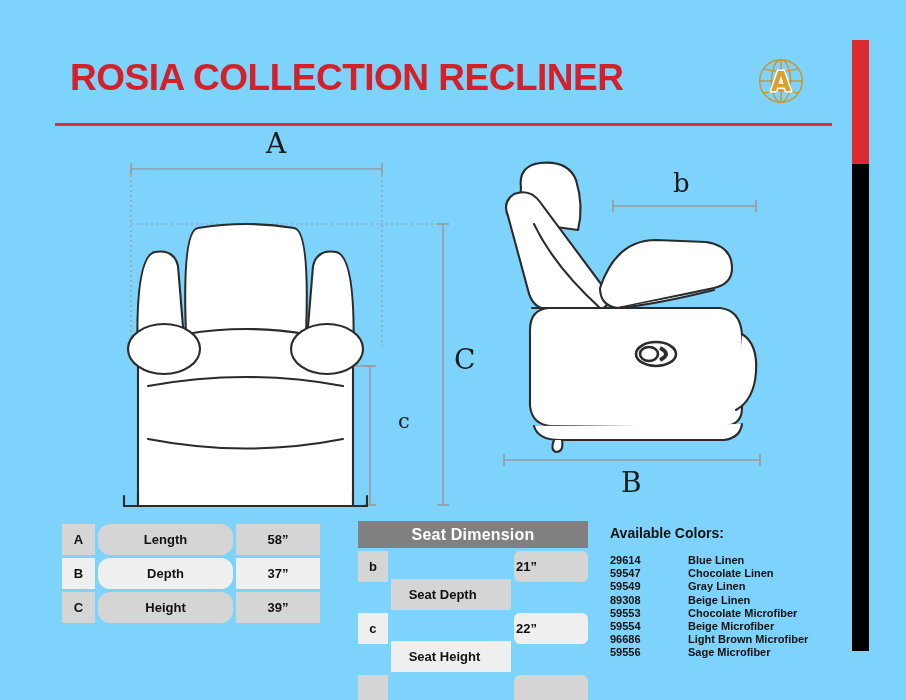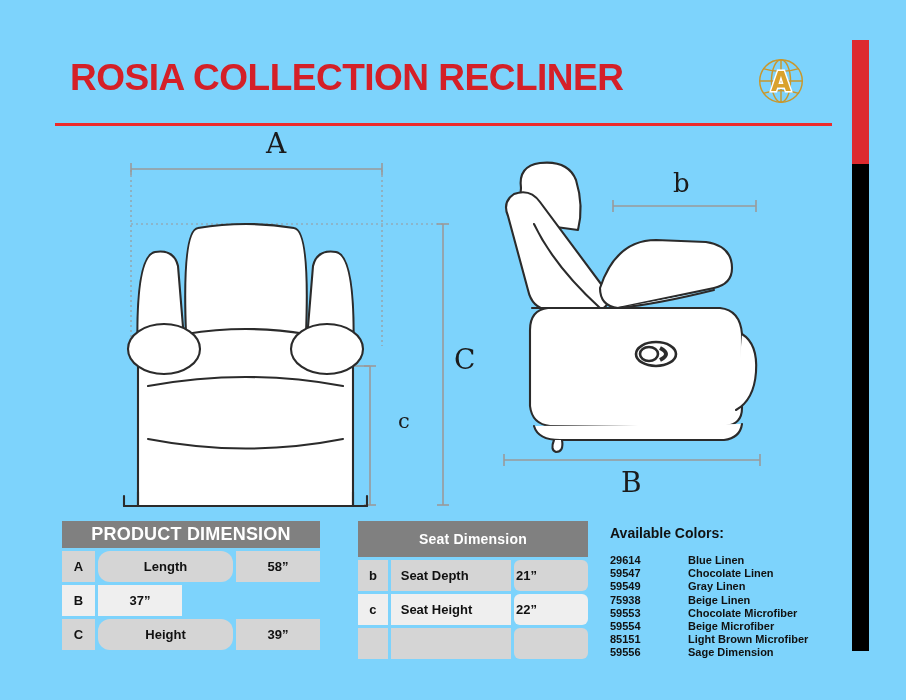--- a/index.html
+++ b/index.html
@@ -63,24 +63,24 @@
   .shade-b { background: #efefef; }
 
   #tbl-product { left: 62px; top: 521px; width: 258px; }
   #tbl-product .tbl-head { height: 27px; font-size: 18px; }
   #tbl-product .cell { height: 31px; font-size: 13px; }
   #tbl-product .k { width: 33px; }
   #tbl-product .n { width: 135px; border-radius: 12px; }
   #tbl-product .v { width: 84px; justify-content: center; }
 
   #tbl-seat { left: 358px; top: 521px; width: 230px; }
-  #tbl-seat .tbl-head { height: 36px; font-size: 14px; }
+  #tbl-seat .tbl-head { height: 27px; font-size: 16px; }
   #tbl-seat .cell { height: 31px; font-size: 13px; }
   #tbl-seat .k { width: 30px; }
-  #tbl-seat .n { width: 122px; justify-content: flex-start; padding-left: 10px; }
+  #tbl-seat .n { width: 122px; justify-content: flex-start; padding-left: 18px; margin-top: 28px; }
   #tbl-seat .v { width: 75px; justify-content: flex-start; padding-left: 2px; border-radius: 6px; }
 
   
   #colors { position: absolute; left: 610px; top: 525px; width: 240px; }
   #colors-title { font-size: 14px; font-weight: bold; color: #111; margin-bottom: 13px; }
   .color-row { display: flex; font-size: 11px; font-weight: bold; color: #111; line-height: 13.2px; }
   .color-code { width: 78px; }
   .color-name { flex: 1; }
 </style>
 </head>
@@ -211,29 +211,29 @@
         <ellipse cx="168" cy="196" rx="20" ry="12"></ellipse>
         <ellipse cx="161" cy="196" rx="9" ry="7"></ellipse>
         <path d="M172 190 Q184 196 172 202" stroke-width="4"></path>
       </g>
     </svg>
     <div class="dim-label" style="left:185px; top:12px; font-size:26px;">b</div>
     <div class="dim-label" style="left:133px; top:311px; font-size:28px;">B</div>
   </div>
 
   <div class="tbl" id="tbl-product">
-    <div class="tbl-head">PRODUCT DIMENSION</div>
 
     <div class="row">
       <div class="cell key k shade-a">A</div>
       <div class="cell name n shade-a">Length</div>
       <div class="cell val v shade-a">58”</div>
     </div>
     <div class="row">
       <div class="cell key k shade-b">B</div>
+      <div class="cell name n shade-b">Depth</div>
       <div class="cell val v shade-b">37”</div>
     </div>
     <div class="row">
       <div class="cell key k shade-a">C</div>
       <div class="cell name n shade-a">Height</div>
       <div class="cell val v shade-a">39”</div>
     </div>
   </div>
 
   <div class="tbl" id="tbl-seat">
@@ -265,34 +265,34 @@
     </div>
     <div class="color-row">
       <span class="color-code">59547</span>
       <span class="color-name">Chocolate Linen</span>
     </div>
     <div class="color-row">
       <span class="color-code">59549</span>
       <span class="color-name">Gray Linen</span>
     </div>
     <div class="color-row">
-      <span class="color-code">75938</span>
+      <span class="color-code">89308</span>
       <span class="color-name">Beige Linen</span>
     </div>
     <div class="color-row">
       <span class="color-code">59553</span>
       <span class="color-name">Chocolate Microfiber</span>
     </div>
     <div class="color-row">
       <span class="color-code">59554</span>
       <span class="color-name">Beige Microfiber</span>
     </div>
     <div class="color-row">
-      <span class="color-code">85151</span>
+      <span class="color-code">96686</span>
       <span class="color-name">Light Brown Microfiber</span>
     </div>
     <div class="color-row">
       <span class="color-code">59556</span>
-      <span class="color-name">Sage Dimension</span>
+      <span class="color-name">Sage Microfiber</span>
     </div>
   </div>
 
 </div>
 
 </body></html>

